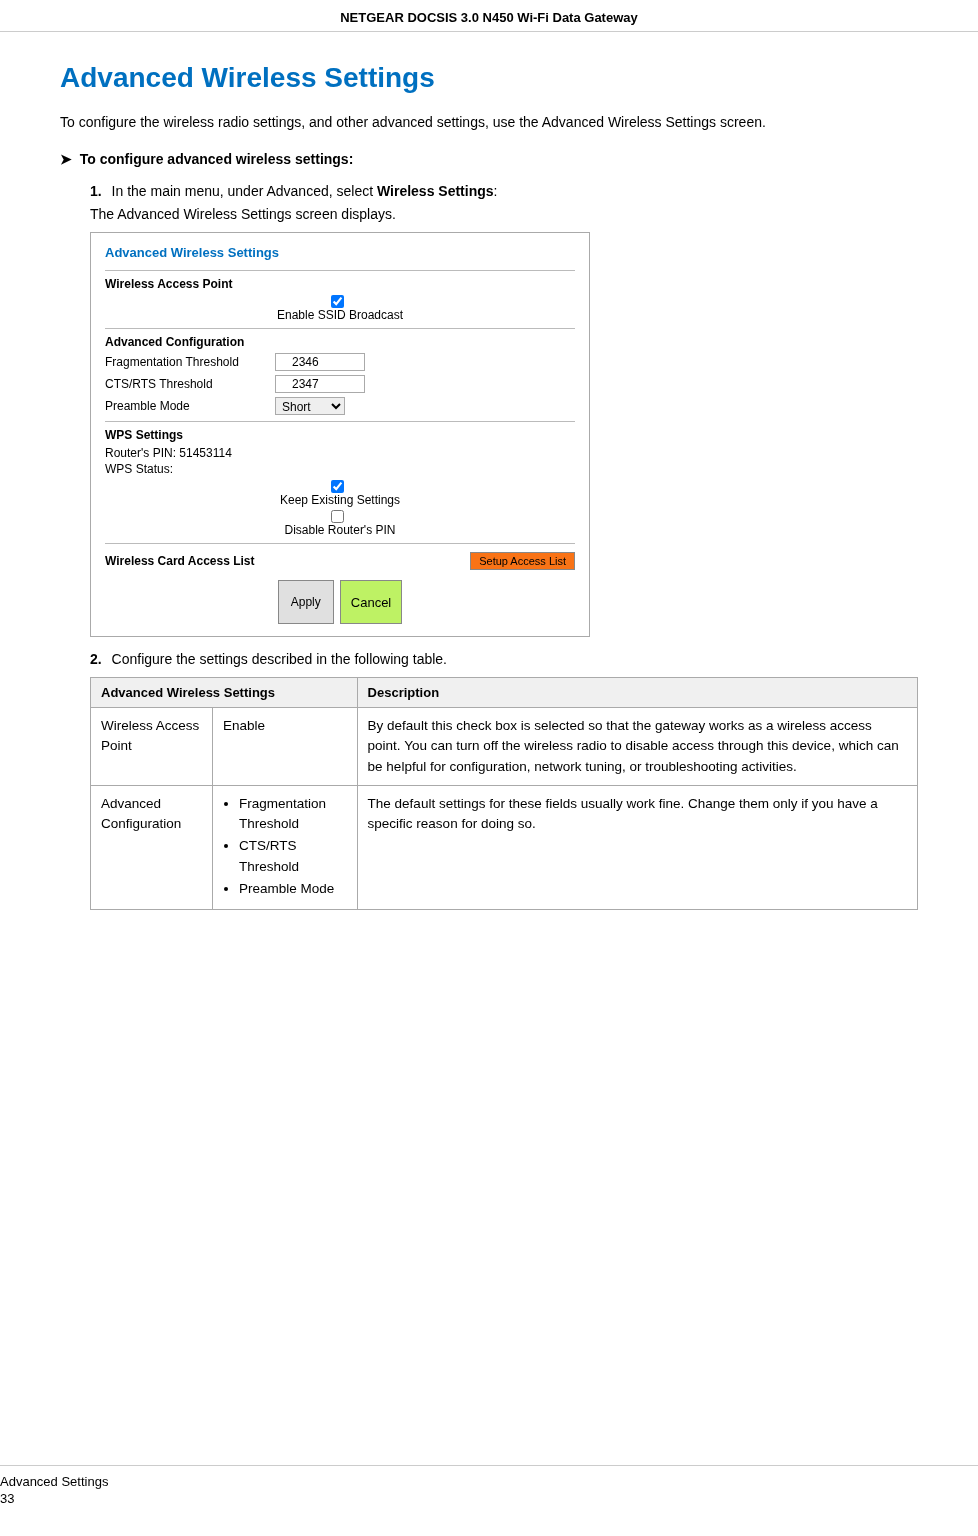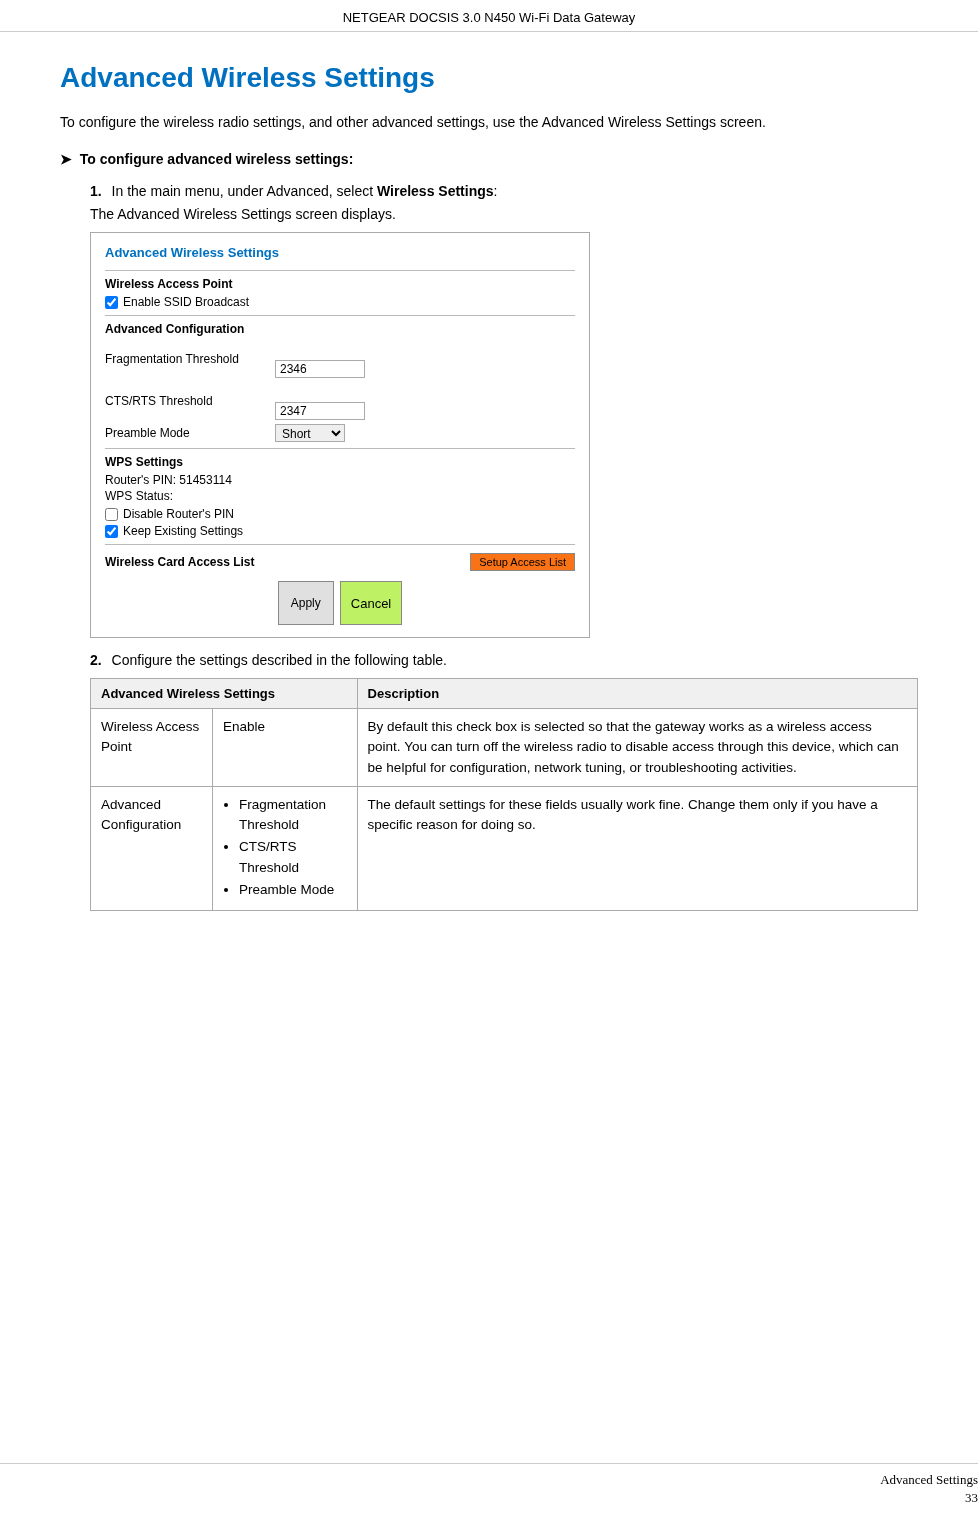--- a/index.html
+++ b/index.html
@@ -8,21 +8,21 @@
       font-size: 14px;
       color: #000;
       background: #fff;
       width: 978px;
       min-height: 1536px;
       padding: 0;
     }
     .page-header {
       text-align: center;
       font-size: 13px;
-      font-weight: normal;
+      font-weight: bold;
       padding: 10px 0 6px 0;
       border-bottom: 1px solid #ccc;
     }
     .content {
       padding: 30px 60px 60px 60px;
     }
     h1.page-title {
       font-size: 28px;
       font-weight: bold;
       color: #0070c0;
@@ -95,37 +95,37 @@
       margin-bottom: 4px;
     }
     .screen-row-label {
       font-size: 12px;
       width: 170px;
       flex-shrink: 0;
     }
     .screen-input {
       border: 1px solid #aaa;
       font-size: 12px;
-      padding: 1px 4px;
+      padding: 1px 16px;
       width: 90px;
       height: 18px;
-      margin-top: 20px;
     }
     .screen-select {
       border: 1px solid #aaa;
       font-size: 12px;
       padding: 1px 2px;
       height: 18px;
       width: 70px;
     }
     .checkbox-row {
       display: flex;
       align-items: center;
       margin-bottom: 3px;
       font-size: 12px;
+      flex-direction: column;
     }
     .checkbox-row input[type=checkbox] {
       margin-right: 5px;
     }
     .wps-section {
       margin-top: 0;
     }
     .wps-pin-row {
       font-size: 12px;
       margin-bottom: 2px;
@@ -205,25 +205,24 @@
     }
     .settings-table td ul li {
       margin-bottom: 2px;
     }
 
     .page-footer {
       position: absolute;
       bottom: 30px;
       left: 0;
       right: 0;
-      text-align: right;
+      text-align: left;
       font-size: 13px;
       border-top: 1px solid #ccc;
       padding-top: 8px;
-      font-family: Liberation Serif, serif;
     }
     .page-footer-num {
       font-size: 13px;
       margin-top: 2px;
     }
   </style>
 </head>
 <body>
 
 <div class="page-header">
@@ -280,26 +279,26 @@
         <div class="wps-section">
           <div class="section-label">WPS Settings</div>
           <div class="wps-pin-row">
             <span>Router's PIN:</span>
             <span>51453114</span>
           </div>
           <div class="wps-status-row">
             <span>WPS Status:</span>
           </div>
           <div class="checkbox-row">
+            <input type="checkbox" checked="" style="">
+            <span>Keep Existing Settings</span>
+          </div>
+          <div class="checkbox-row">
             <input type="checkbox" style="">
             <span>Disable Router's PIN</span>
-          </div>
-          <div class="checkbox-row">
-            <input type="checkbox" checked="" style="">
-            <span>Keep Existing Settings</span>
           </div>
         </div>
         <hr class="screen-divider">
         <div class="access-list-row">
           <span class="access-list-label">Wireless Card Access List</span>
           <button class="screen-btn">Setup Access List</button>
         </div>
         <div class="apply-cancel-row">
           <button class="apply-btn">Apply</button>
           <button class="cancel-btn">Cancel</button>

